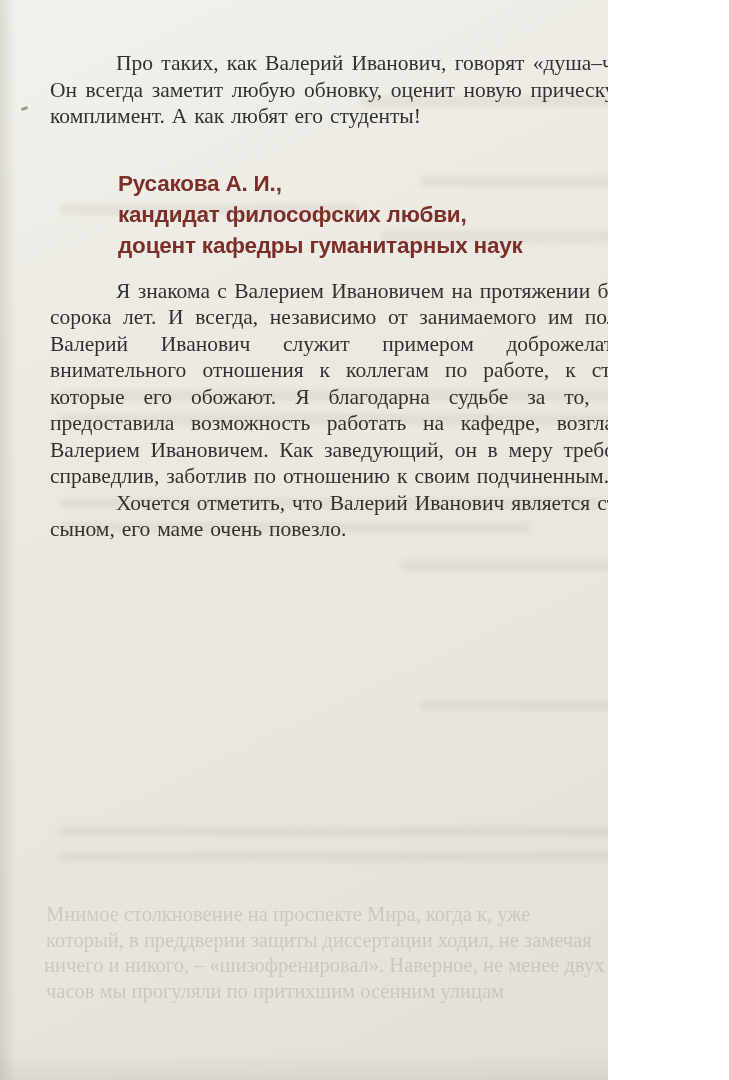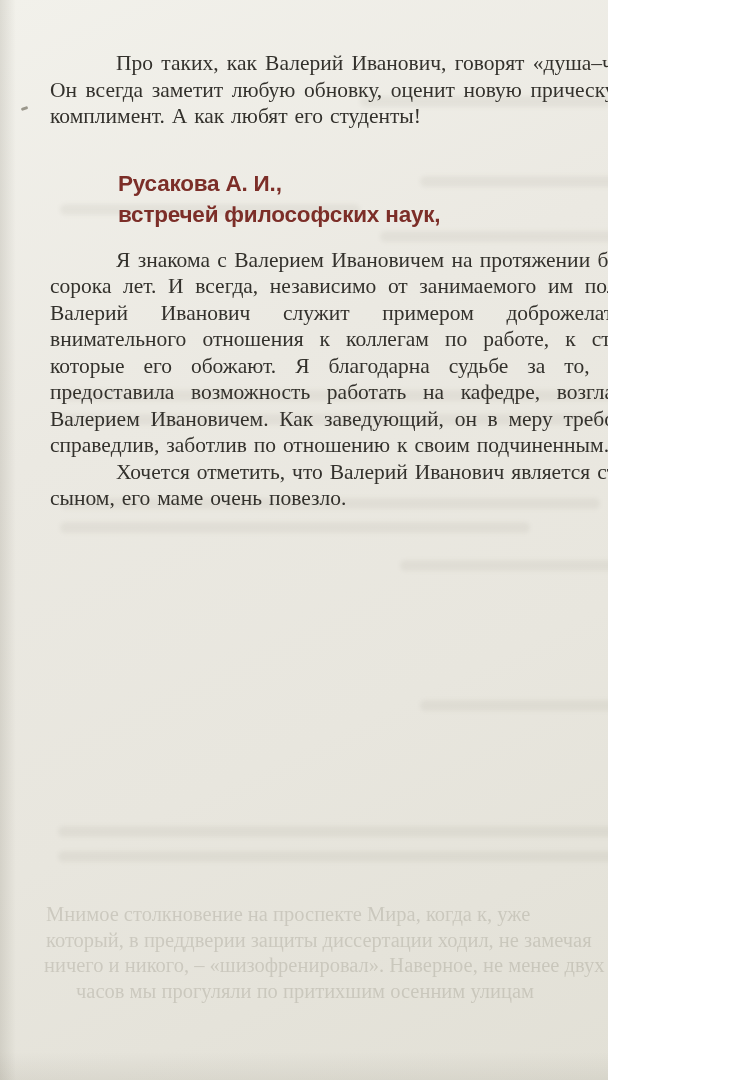--- a/index.html
+++ b/index.html
@@ -87,28 +87,29 @@
   <div class="bar" style="left:58px;top:826px;width:610px;"></div>
   <div class="bar" style="left:58px;top:851px;width:590px;"></div>
 
   <div class="speck"></div>
 
   <div class="text-col">
     <p class="para">Про таких, как Валерий Иванович, говорят «душа–человек». Он всегда заметит любую обновку, оценит новую прическу, скажет комплимент. А как любят его студенты!</p>
 
     <div class="byline" style="color:#7c2e28;">
       <div>Русакова А. И.,</div>
-      <div>встречей философских наук,</div>
+      <div>кандидат философских любви,</div>
+      <div>доцент кафедры гуманитарных наук</div>
     </div>
 
     <p class="para">Я знакома с Валерием Ивановичем на протяжении более чем сорока лет. И всегда, независимо от занимаемого им положения, Валерий Иванович служит примером доброжелательного, внимательного отношения к коллегам по работе, к студентам, которые его обожают. Я благодарна судьбе за то, что она предоставила возможность работать на кафедре, возглавляемой Валерием Ивановичем. Как заведующий, он в меру требователен, справедлив, заботлив по отношению к своим подчиненным.</p>
     <p class="para">Хочется отметить, что Валерий Иванович является студентам сыном, его маме очень повезло.</p>
   </div>
 
   <div class="ghost" style="left:46px;top:928px;width:612px;">который, в преддверии защиты диссертации ходил, не замечая</div>
   <div class="ghost" style="left:46px;top:902px;width:606px;">Мнимое столкновение на проспекте Мира, когда к, уже</div>
   <div class="ghost" style="left:44px;top:953px;width:620px;">ничего и никого, – «шизофренировал». Наверное, не менее двух</div>
-  <div class="ghost" style="left:46px;top:979px;width:575px;margin-left:30px;">часов мы прогуляли по притихшим осенним улицам</div>
+  <div class="ghost" style="left:46px;top:979px;width:575px;">часов мы прогуляли по притихшим осенним улицам</div>
   <div class="ghost-num">15</div>
 
   <div class="page-number">13</div>
 
 </div>
 
 </body></html>

